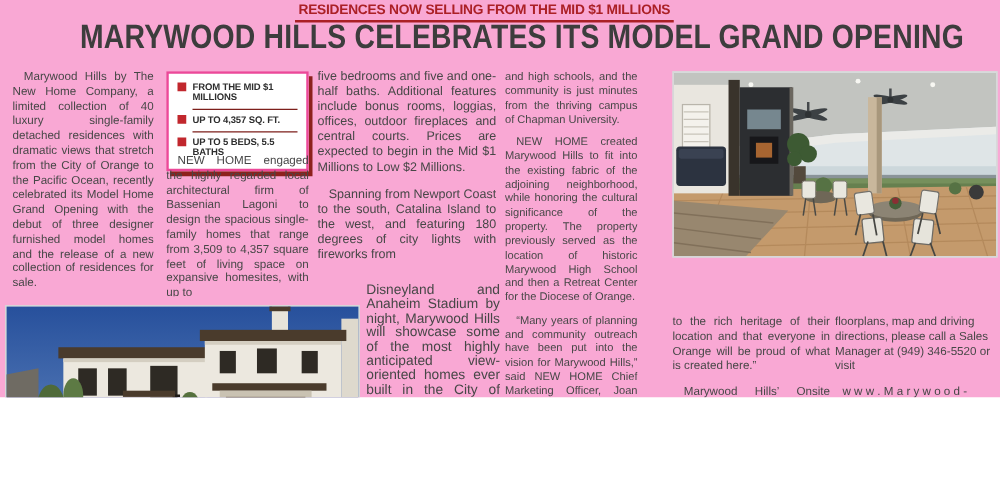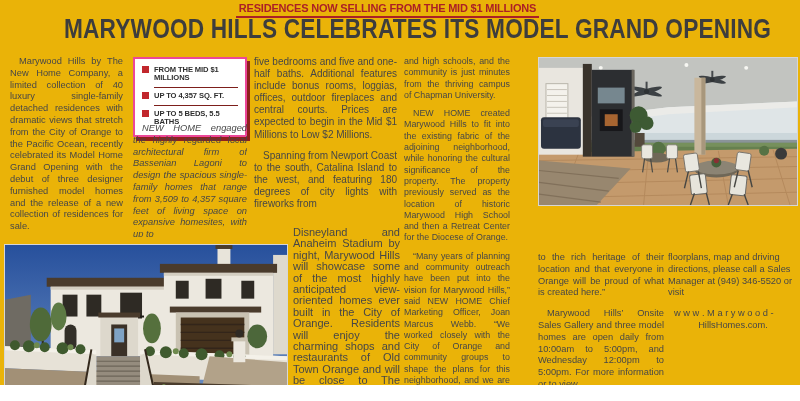--- a/index.html
+++ b/index.html
@@ -1,36 +1,36 @@
 <!DOCTYPE html>
 <html><head>
 <meta charset="utf-8">
 <style>
   html,body{margin:0;padding:0;background:#fff;}
-  .page{position:relative;width:800px;height:385px;background:#eab308;overflow:hidden;
+  .page{position:relative;width:800px;height:318px;background:#f9a8d4;overflow:hidden;
         font-family:"Liberation Sans",sans-serif;color:#454545;}
 
   
   .banner-wrap{position:absolute;top:2px;left:0;right:25px;display:flex;justify-content:center;}
   .banner{font-size:11px;font-weight:bold;letter-spacing:-0.2px;color:#ab2026;
           border-bottom:2px solid #ab2026;padding:0 3px 2px;white-space:nowrap;}
 
   
   .headline{position:absolute;top:14px;left:0;width:800px;margin:0;text-align:center;
             font-size:27px;font-weight:bold;color:#3d3d3d;white-space:nowrap;
             transform:scaleX(0.84);transform-origin:50% 0;letter-spacing:0.2px;}
 
   
   .col{position:absolute;font-size:9.3px;line-height:11.8px;text-align:justify;
        color:#474747;overflow:hidden;}
   .col p{margin:0;}
   .col p + p{margin-top:9px;}
   .indent{text-indent:9px;}
   .c1{left:10px;top:56px;width:113px;height:182px;}
-  .c2{left:133px;top:123px;width:114px;height:114px;font-style:italic;}
+  .c2{left:133px;top:123px;width:114px;height:114px;}
   .c3top{left:254px;top:56px;width:143px;height:170px;font-size:10px;line-height:12.1px;}
   .c3bot{left:293px;top:227px;width:107px;height:174px;font-size:11px;line-height:11.4px;}
   .c3bot p + p{margin-top:6px;}
   .c4{left:404px;top:56px;width:106px;height:345px;font-size:8.9px;line-height:11.3px;}
   .c4 p + p{margin-top:7px;}
   .c5{left:538px;top:252px;width:126px;height:149px;}
   .c6{left:668px;top:252px;width:130px;height:149px;text-align:left;}
   .www{text-indent:6px;white-space:nowrap;}
   .c6 .nogap{margin-top:0;text-align:center;}
 

